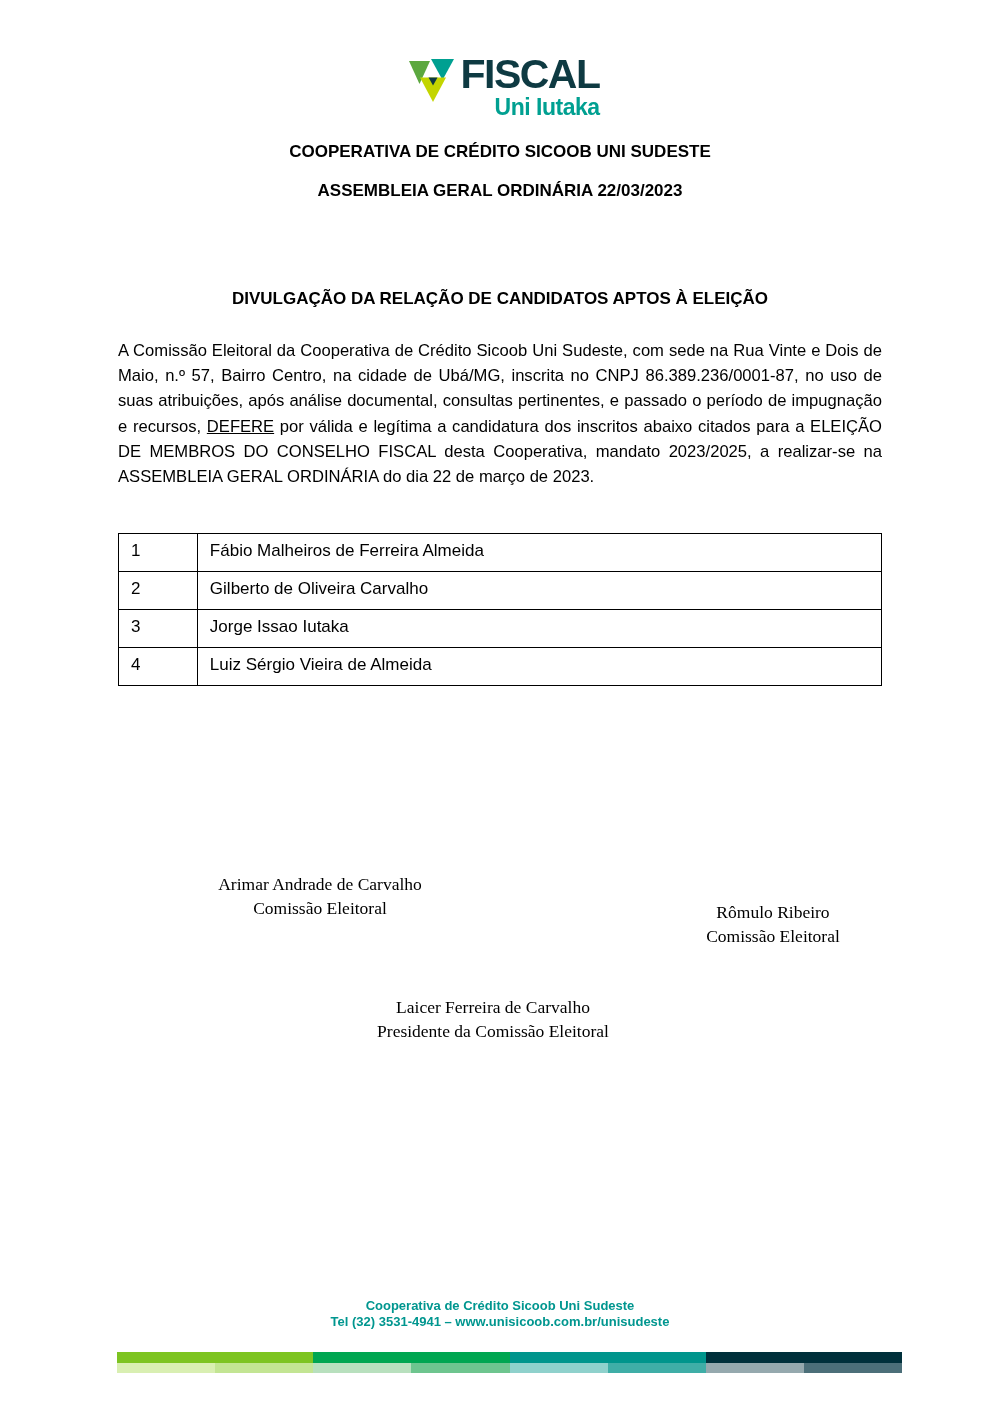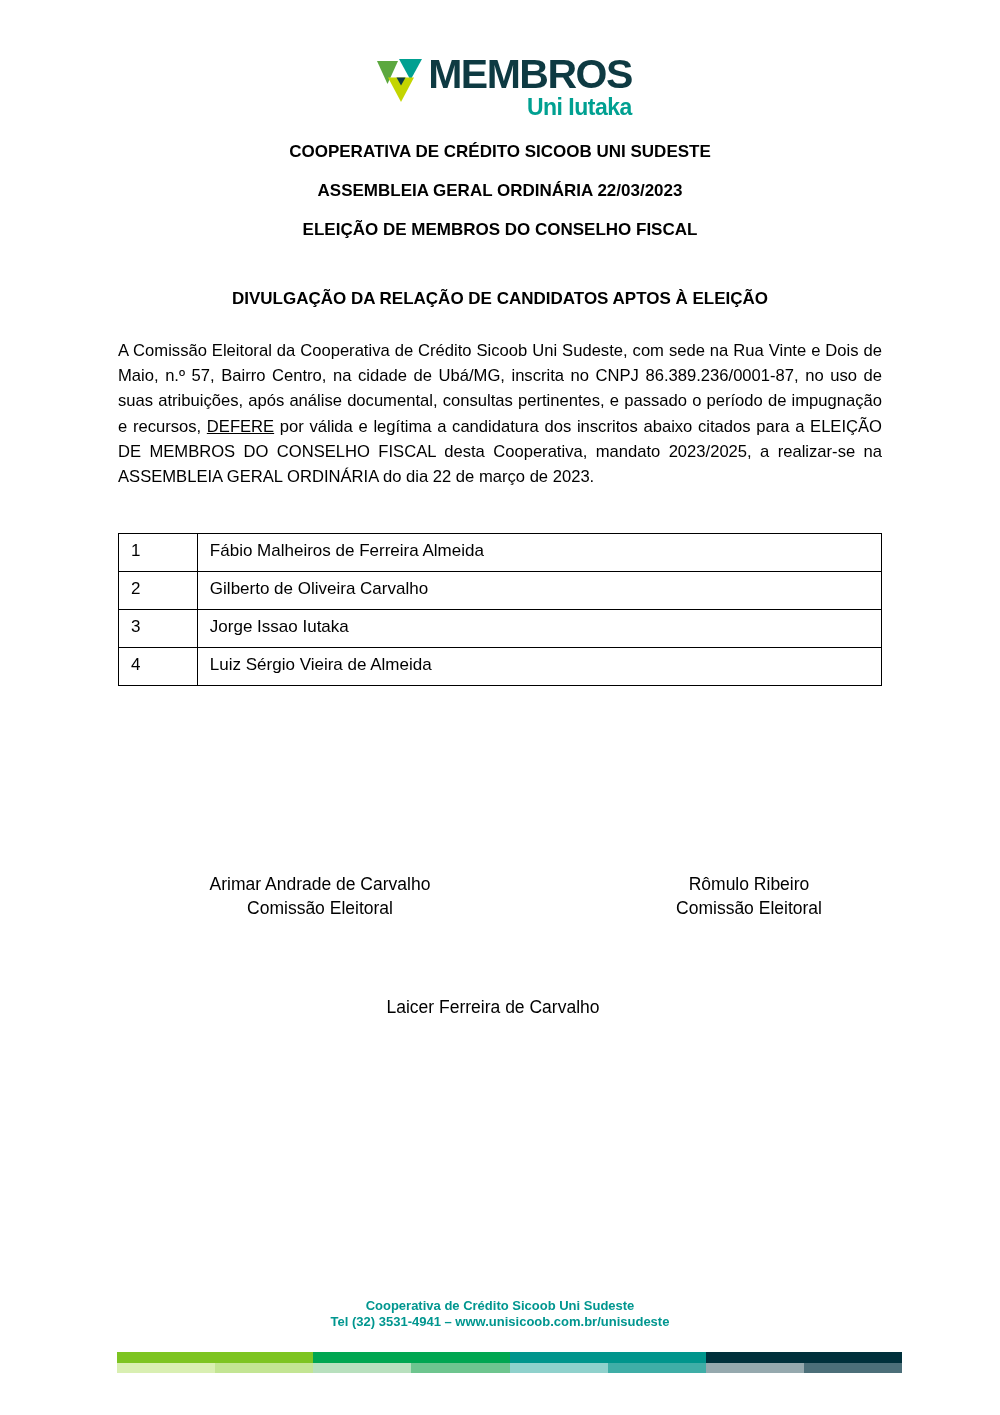--- a/index.html
+++ b/index.html
@@ -69,23 +69,23 @@
   .candidates-table .col-num { width: 97px; }
 
   
   .date-line {
     position: absolute; top: 748px; left: 0; right: 0;
     text-align: center; font-size: 17.5px;
   }
 
   
   .sig-row { position: absolute; top: 872px; left: 0; right: 0; height: 50px; }
-  .sig-block { text-align: center; font-size: 17.5px; line-height: 24px; }
+  .sig-block { text-align: center; font-size: 17.5px; line-height: 24px; font-family: Liberation Serif, serif; }
   .sig-left  { position: absolute; left: 170px; width: 300px; }
-  .sig-right { position: absolute; left: 596px; width: 306px; }
+  .sig-right { position: absolute; left: 620px; width: 306px; margin-top: 28px; }
   .sig-center {
     position: absolute; top: 995px; left: 293px; width: 400px;
   }
 
   
   .doc-footer {
     position: absolute; top: 1298px; left: 0; right: 0;
     text-align: center; font-weight: bold;
     font-size: 13px; line-height: 15.5px;
   }
@@ -101,30 +101,29 @@
 
   <div class="logo-wrap">
     <div class="logo-inner">
       <svg class="logo-mark" viewBox="0 0 56 50">
         <polygon points="9,5 30,5 19.5,28" fill="#5CA83F"></polygon>
         <polygon points="31,3 54,3 42.5,24" fill="#00A091"></polygon>
         <polygon points="20,21.5 46,21.5 33,46" fill="#C3D500"></polygon>
         <polygon points="28.5,21.5 37.5,21.5 33,29.5" fill="#0E3A42"></polygon>
       </svg>
       <div class="logo-text">
-        <span class="logo-brand" style="color: rgb(14, 58, 66);">MEMBROS</span>
+        <span class="logo-brand" style="color: rgb(14, 58, 66);">FISCAL</span>
         <span class="logo-sub" style="color: rgb(0, 160, 145);">Uni Iutaka</span>
       </div>
     </div>
   </div>
 
   <div class="doc-headers">
     <div class="h-line">COOPERATIVA DE CRÉDITO SICOOB UNI SUDESTE</div>
     <div class="h-line">ASSEMBLEIA GERAL ORDINÁRIA 22/03/2023</div>
-    <div class="h-line">ELEIÇÃO DE MEMBROS DO CONSELHO FISCAL</div>
   </div>
 
   <div class="doc-subtitle">DIVULGAÇÃO DA RELAÇÃO DE CANDIDATOS APTOS À ELEIÇÃO</div>
 
   <p class="doc-paragraph"><span>A Comissão Eleitoral da Cooperativa de Crédito Sicoob Uni Sudeste, com sede na Rua Vinte e Dois de Maio, n.º 57, Bairro Centro, na cidade de Ubá/MG, inscrita no CNPJ 86.389.236/0001-87, no uso de suas atribuições, após análise documental, consultas pertinentes, e passado o período de impugnação e recursos, </span><span class="underline">DEFERE</span><span> por válida e legítima a candidatura dos inscritos abaixo citados para a ELEIÇÃO DE MEMBROS DO CONSELHO FISCAL desta Cooperativa, mandato 2023/2025, a realizar-se na ASSEMBLEIA GERAL ORDINÁRIA do dia 22 de março de 2023.</span></p>
 
   <table class="candidates-table">
     <tbody>
       <tr>
         <td>1</td>
@@ -151,20 +150,21 @@
       <div>Arimar Andrade de Carvalho</div>
       <div>Comissão Eleitoral</div>
     </div>
     <div class="sig-block sig-right">
       <div>Rômulo Ribeiro</div>
       <div>Comissão Eleitoral</div>
     </div>
   </div>
   <div class="sig-block sig-center">
     <div>Laicer Ferreira de Carvalho</div>
+    <div>Presidente da Comissão Eleitoral</div>
   </div>
 
   <div class="doc-footer" style="color: rgb(0, 150, 143);">
     <div>Cooperativa de Crédito Sicoob Uni Sudeste</div>
     <div>Tel (32) 3531-4941 – www.unisicoob.com.br/unisudeste</div>
   </div>
 
   <div class="color-bar">
       <div class="bar-row" style="height: 11px;">
         <span style="flex: 1 1 0%; background: rgb(125, 196, 33);"></span>

